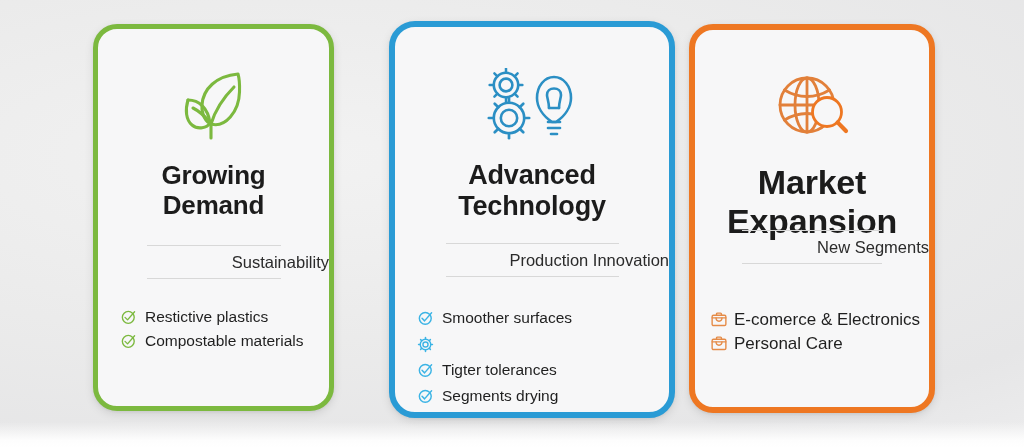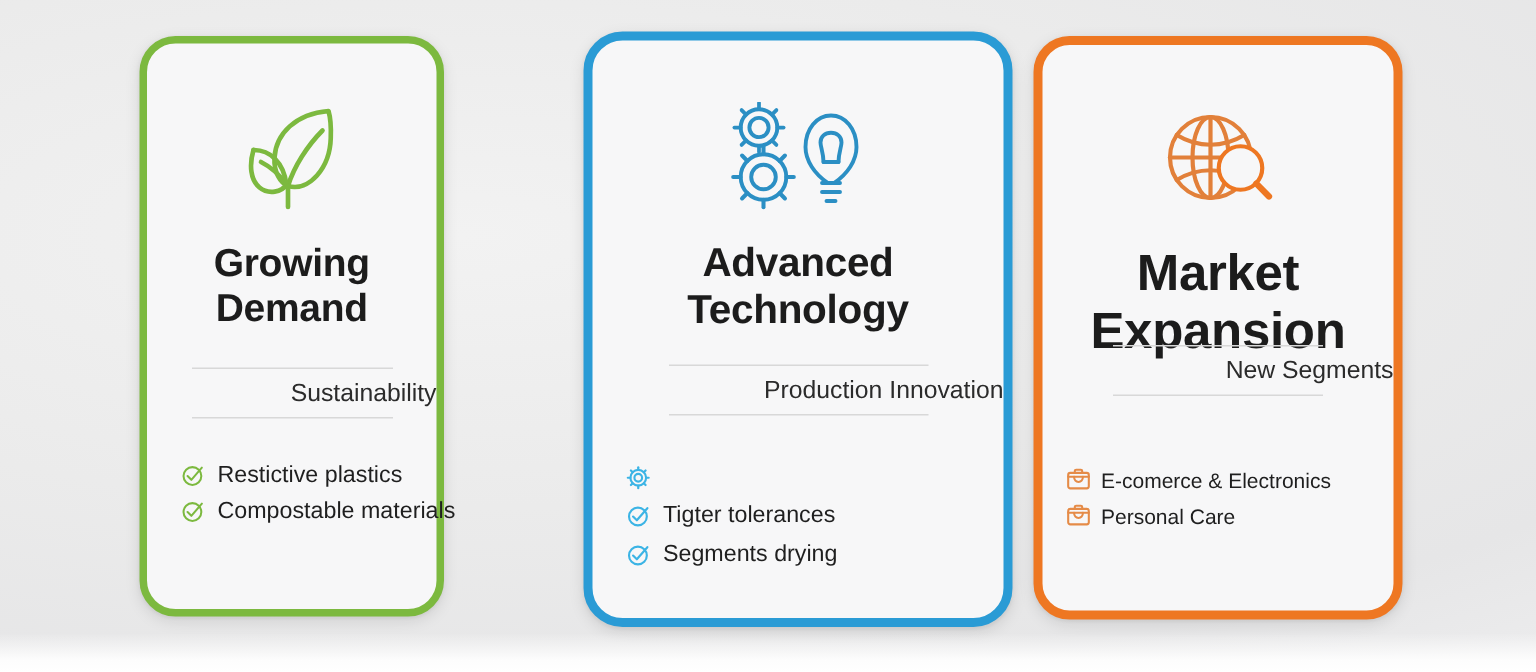--- a/index.html
+++ b/index.html
@@ -21,21 +21,21 @@
   }
 
   .card{
     position:absolute;
     background:#f7f7f8;
     border-style:solid;
     box-sizing:border-box;
     box-shadow:0 3px 10px rgba(0,0,0,.10), 0 1px 3px rgba(0,0,0,.06);
   }
   .card-green{
-    left:93px;top:24px;width:203px;height:387px;
+    left:93px;top:24px;width:241px;height:387px;
     border-width:5px;border-color:#7cb93f;border-radius:24px;
   }
   .card-blue{
     left:389px;top:21px;width:286px;height:397px;
     border-width:6px;border-color:#2a9bd5;border-radius:26px;
   }
   .card-orange{
     left:689px;top:24px;width:246px;height:389px;
     border-width:6px;border-color:#ee7722;border-radius:24px;
   }
@@ -97,21 +97,21 @@
   .bullet .bi{
     flex:0 0 auto;width:19px;height:19px;
     display:flex;align-items:center;justify-content:center;
     margin-right:7px;
   }
   .bullet .btxt{
     font-size:15.5px;color:#1f1f1f;line-height:1.15;white-space:nowrap;
   }
   .card-blue .bullet{margin-bottom:6px;}
   .card-orange .bullet{margin-bottom:4px;}
-  .card-orange .bullet .btxt{font-size:14px;}
+  .card-orange .bullet .btxt{font-size:17px;}
   .card-orange .bullet .bi{margin-right:6px;}
 
   svg{display:block;}
 </style>
 </head>
 <body>
 
 <div id="stage">
 
   <div class="card card-green">
@@ -209,20 +209,29 @@
       <span class="l2">Technology</span>
     </div>
 
     <div class="sub-block">
       <div class="rule"></div>
       <div class="sub-text">Production Innovation</div>
       <div class="rule"></div>
     </div>
 
     <div class="bullets">
+      <div class="bullet">
+        <span class="bi">
+          <svg width="18" height="18" viewBox="0 0 20 20" fill="none" stroke="#3cb4e5" stroke-width="1.6" stroke-linecap="round" stroke-linejoin="round">
+            <circle cx="9.2" cy="10.4" r="6.6"></circle>
+            <path d="M5.6 10.4 L8.4 13.2 L16.2 4.2"></path>
+          </svg>
+        </span>
+        <span class="btxt">Smoother surfaces</span>
+      </div>
 
       <div class="bullet no-text">
         <span class="bi">
           <svg width="17" height="17" viewBox="0 0 24 24" fill="none" stroke="#3cb4e5" stroke-width="2" stroke-linecap="round" stroke-linejoin="round">
             <circle cx="12" cy="12" r="3.6"></circle>
             <circle cx="12" cy="12" r="7.4"></circle>
             <g stroke-width="2.1">
               <path d="M12 4.6 L12 2.2"></path>
                 <path d="M12 19.4 L12 21.8"></path>
               <path d="M4.6 12 L2.2 12"></path>

